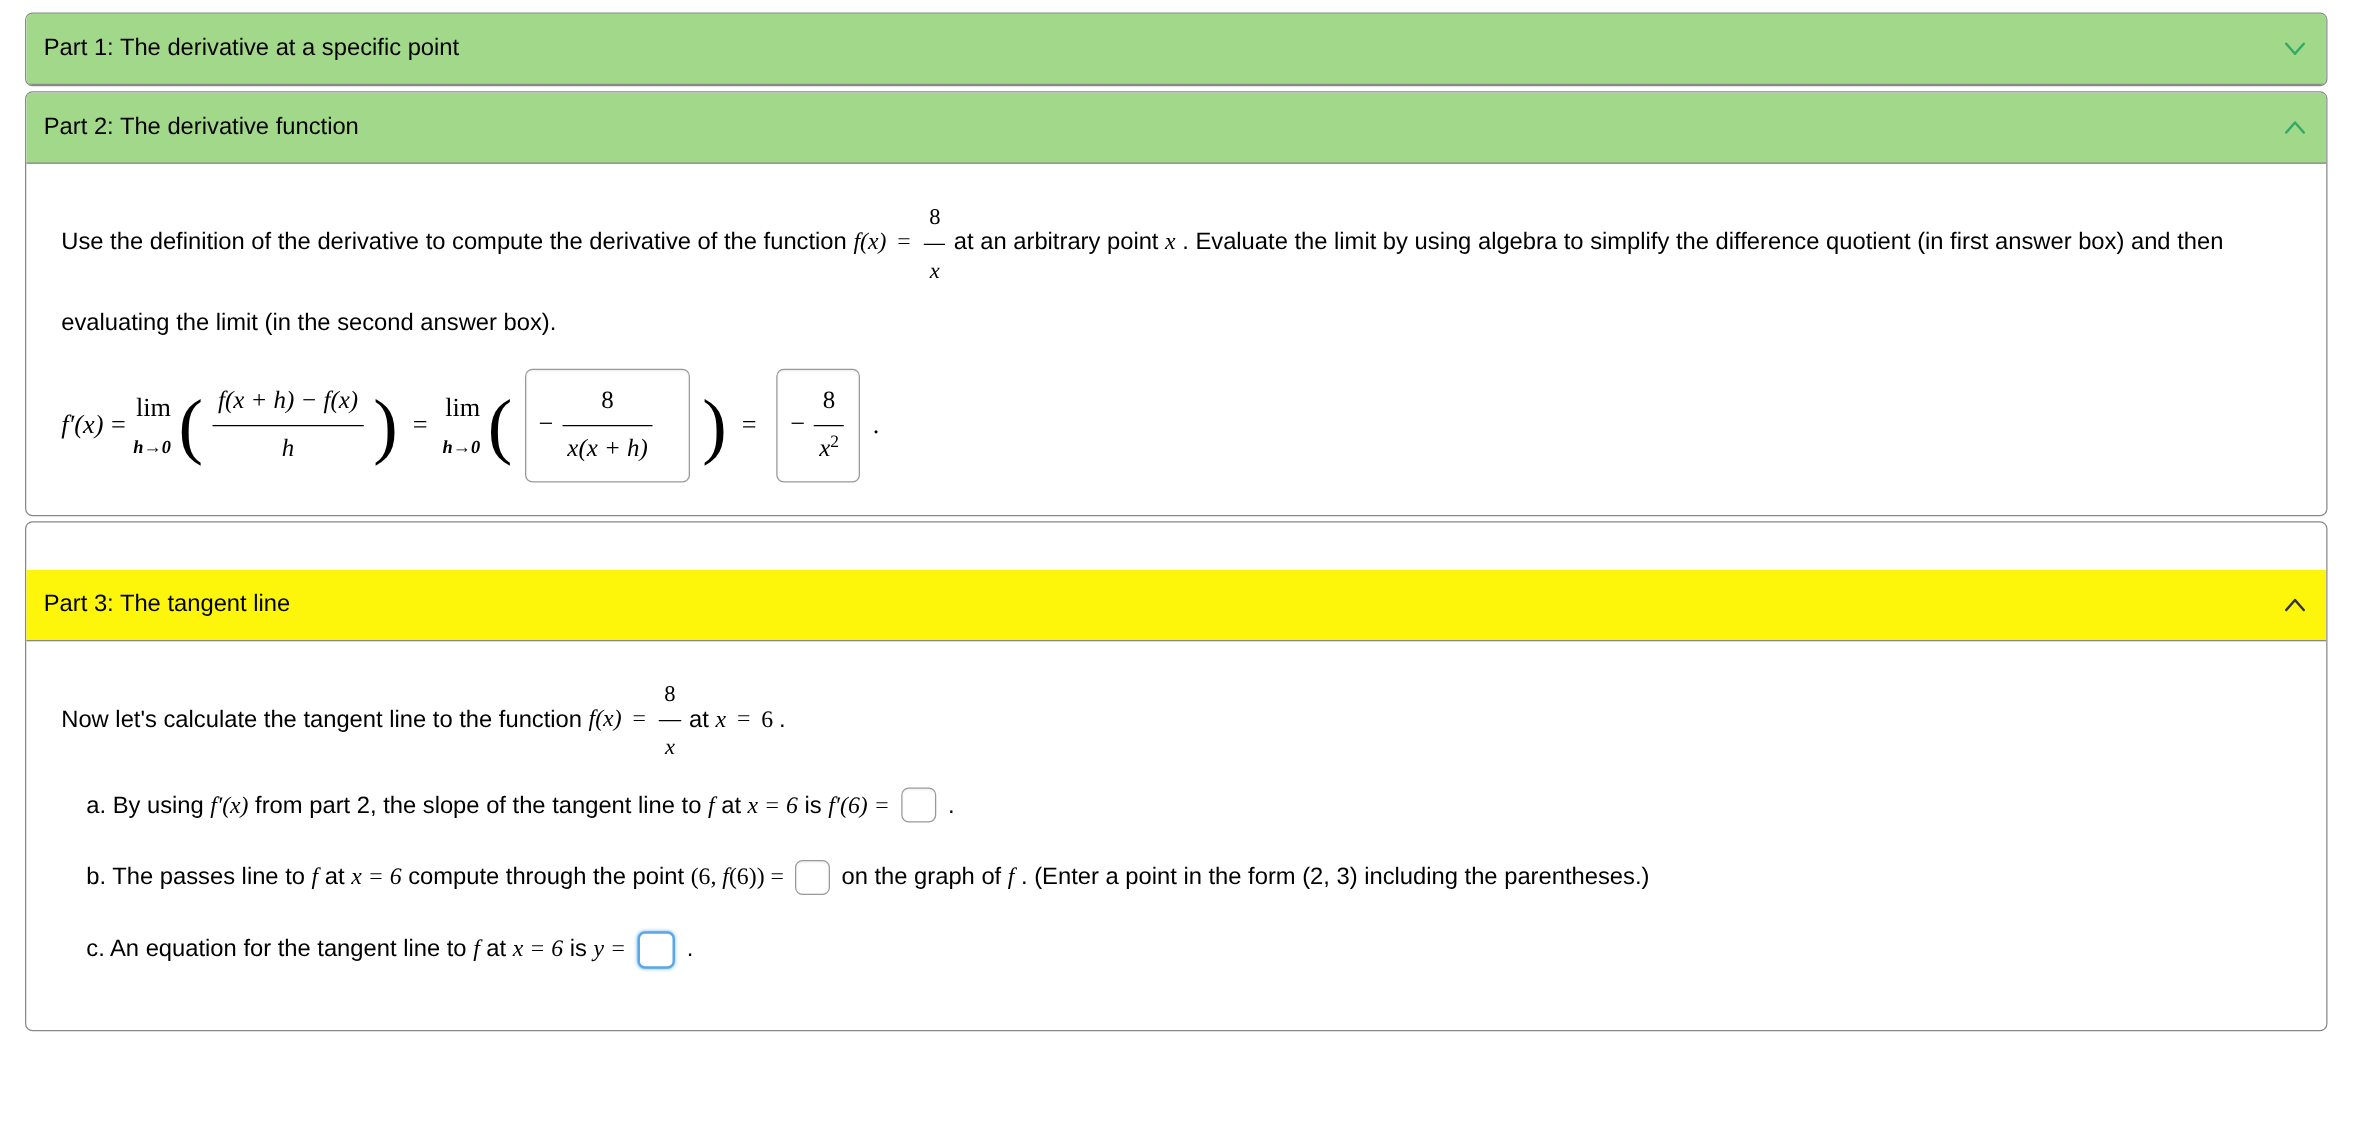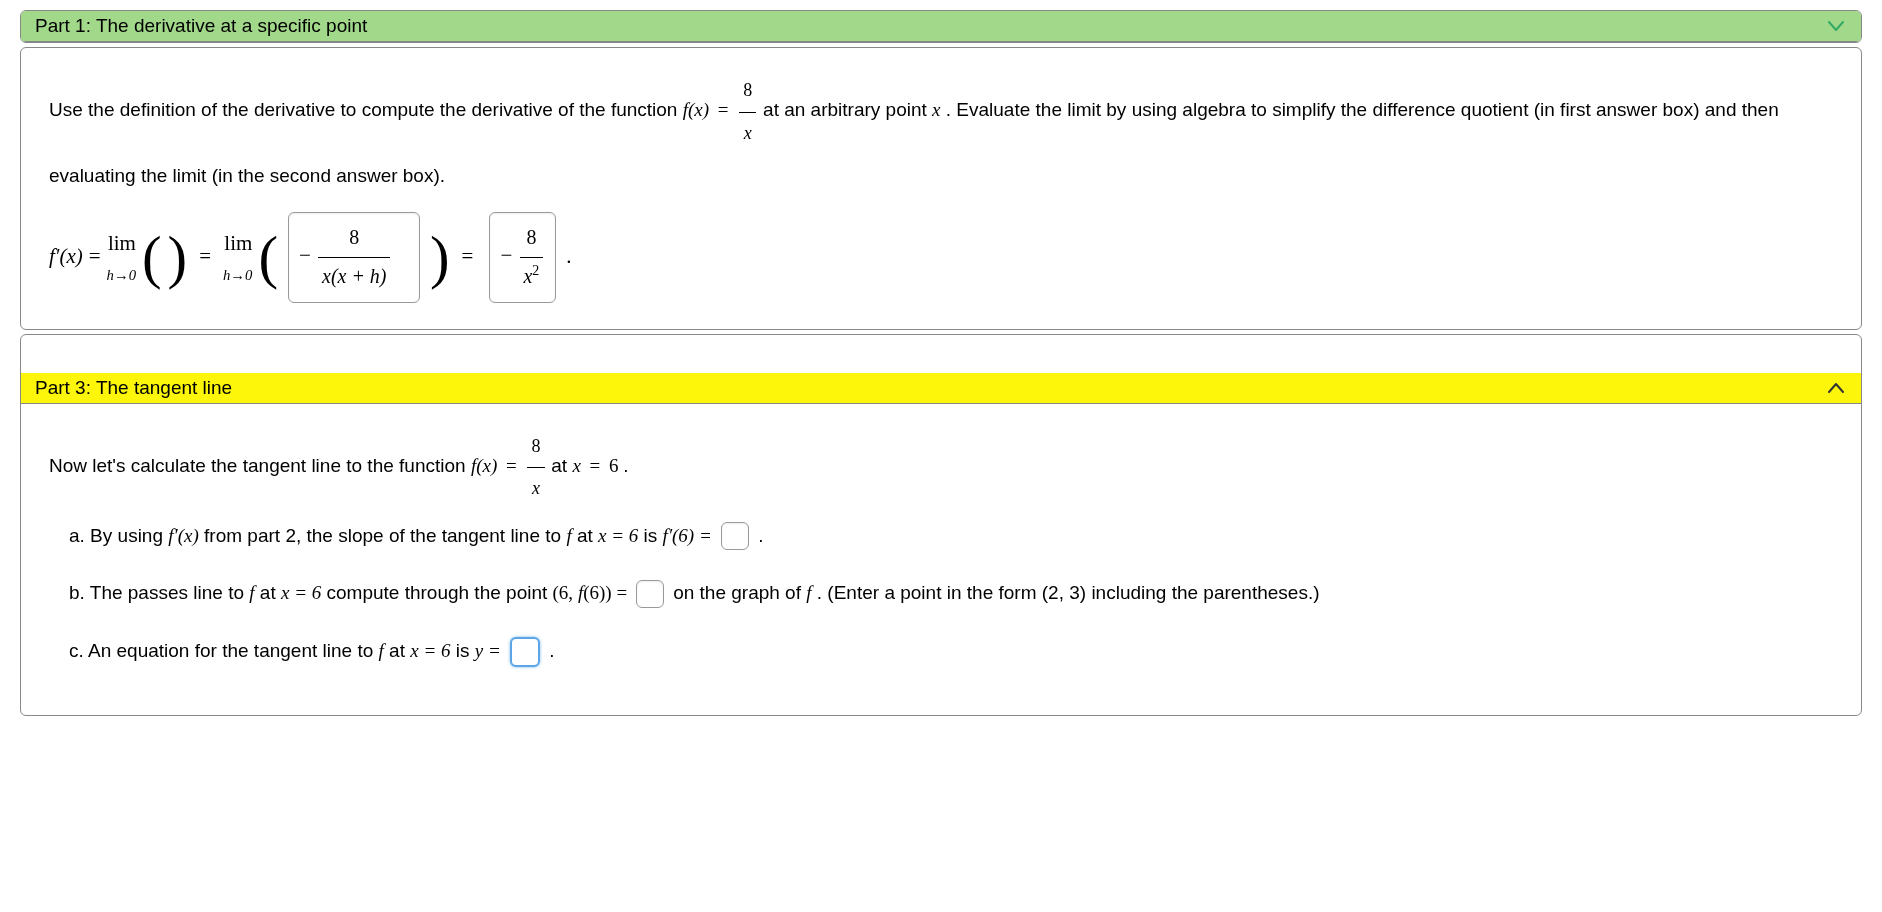--- a/index.html
+++ b/index.html
@@ -13,21 +13,21 @@
   .panel {
     border: 1px solid #888;
     border-radius: 6px;
     margin-bottom: 4px;
     overflow: hidden;
   }
   .panel-header {
     display: flex;
     justify-content: space-between;
     align-items: flex-start;
-    padding: 4px 14px;
+    padding: 17px 14px;
     cursor: pointer;
     font-size: 19px;
   }
   .panel-header.green {
     background: #a2d88a;
     border-bottom: 1px solid #888;
   }
   .panel-header.yellow {
     background: #fdf60a;
     border-bottom: 1px solid #888;
@@ -60,21 +60,21 @@
   .frac .num { display:block; padding: 0 4px; font-size: 0.95em;}
   .frac .den { display:block; border-top: 1px solid #000; padding: 0 4px; font-size: 0.95em;}
 
   .lim-block {
     display: inline-block;
     vertical-align: middle;
     text-align: center;
     font-family: "Times New Roman", serif;
   }
   .lim-block .top { display:block; font-size: 1em; text-align: right;}
-  .lim-block .bot { display:block; font-size: 0.7em; margin-top:-2px; font-style: italic;}
+  .lim-block .bot { display:block; font-size: 0.7em; margin-top:-2px; font-style: italic; font-weight: bold;}
 
   .bigparen {
     display: inline-block;
     vertical-align: middle;
     font-family: "Times New Roman", serif;
     font-size: 2.8em;
     line-height: 0.8;
     position: relative;
   }
 
@@ -121,20 +121,28 @@
     <span>Part 1: The derivative at a specific point</span>
     <span class="chev">
       <svg width="20" height="20" viewBox="0 0 20 20">
           <path d="M3 6 L10 14 L17 6" stroke="#3a6" stroke-width="2" fill="none" stroke-linecap="round" stroke-linejoin="round"></path>
         </svg>
     </span>
   </div>
 </div>
 
 <div class="panel">
+  <div class="panel-header green">
+    <span>Part 2: The derivative function</span>
+    <span class="chev">
+      <svg width="20" height="20" viewBox="0 0 20 20">
+          <path d="M3 14 L10 6 L17 14" stroke="#3a6" stroke-width="2" fill="none" stroke-linecap="round" stroke-linejoin="round"></path>
+        </svg>
+    </span>
+  </div>
   <div class="panel-body">
     <div style="line-height:2.3;">
       <span>Use the definition of the derivative to compute the derivative of the function </span>
       <span class="inline-math">
         <span class="mathit">f(x)</span>
         <span class="mathrm" style="padding:0 4px;">=</span>
         <span class="frac">
           <span class="num mathrm">8</span>
           <span class="den mathit">x</span>
         </span>
@@ -145,20 +153,24 @@
     </div>
 
     <div class="eqrow">
       <span class="mathit">f′(x)</span>
       <span class="mathrm">=</span>
       <span class="lim-block">
         <span class="top mathrm">lim</span>
         <span class="bot">h→0</span>
       </span>
       <span class="bigparen">(</span>
+      <span class="frac">
+        <span class="num mathit">f(x + h) − f(x)</span>
+        <span class="den mathit">h</span>
+      </span>
       <span class="bigparen">)</span>
 
       <span class="mathrm" style="padding:0 6px;">=</span>
 
       <span class="lim-block">
         <span class="top mathrm">lim</span>
         <span class="bot">h→0</span>
       </span>
       <span class="bigparen">(</span>
       <span class="ansbox wide">

